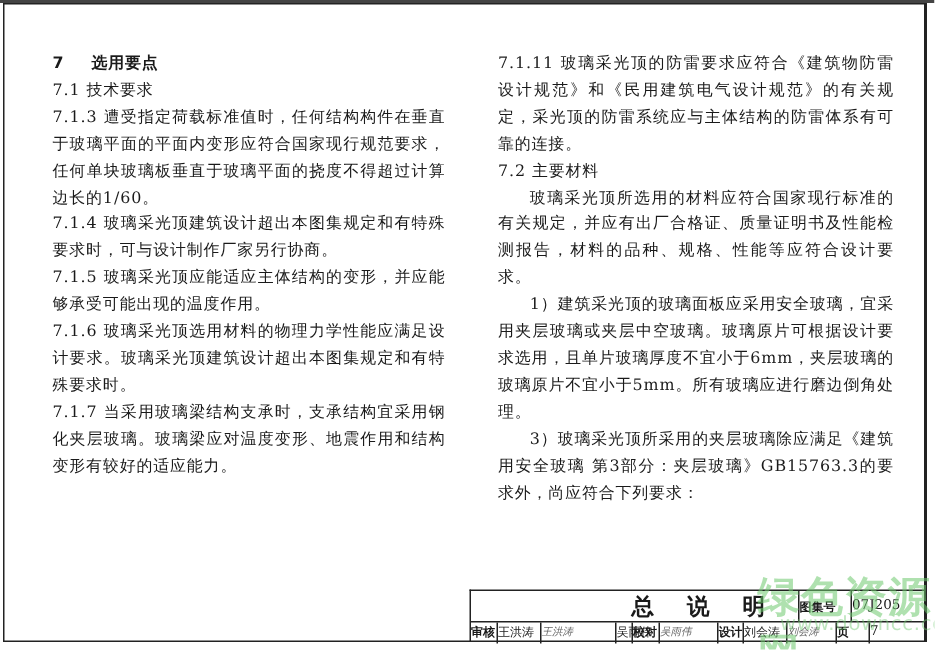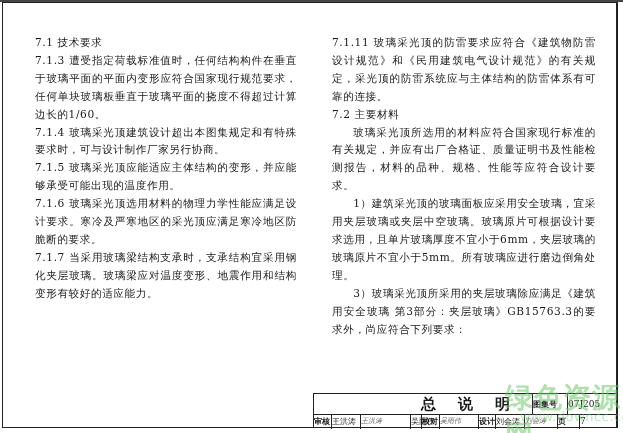--- a/index.html
+++ b/index.html
@@ -48,25 +48,26 @@
     font-size:13px; color:rgba(110,200,110,0.45); letter-spacing:0.5px;
   }
 </style>
 </head>
 <body>
 
 <div class="topline"></div>
 <div class="sheet"></div>
 
 <div class="col left" id="leftCol">
+    <p class="heading"><span class="num">7</span><span>选用要点</span></p>
     <p>7.1 技术要求</p>
     <p>7.1.3 遭受指定荷载标准值时，任何结构构件在垂直于玻璃平面的平面内变形应符合国家现行规范要求，任何单块玻璃板垂直于玻璃平面的挠度不得超过计算边长的1/60。</p>
     <p>7.1.4 玻璃采光顶建筑设计超出本图集规定和有特殊要求时，可与设计制作厂家另行协商。</p>
     <p>7.1.5 玻璃采光顶应能适应主体结构的变形，并应能够承受可能出现的温度作用。</p>
-    <p>7.1.6 玻璃采光顶选用材料的物理力学性能应满足设计要求。寒冷及严寒地区的采光顶应满足寒冷地区防脆断的要求。</p>
+    <p>7.1.6 玻璃采光顶选用材料的物理力学性能应满足设计要求。玻璃采光顶建筑设计超出本图集规定和有特殊要求时。</p>
     <p>7.1.7 当采用玻璃梁结构支承时，支承结构宜采用钢化夹层玻璃。玻璃梁应对温度变形、地震作用和结构变形有较好的适应能力。</p>
   </div>
 <div class="col right" id="rightCol">
     <p>7.1.11 玻璃采光顶的防雷要求应符合《建筑物防雷设计规范》和《民用建筑电气设计规范》的有关规定，采光顶的防雷系统应与主体结构的防雷体系有可靠的连接。</p>
     <p>7.2 主要材料</p>
     <p class="indent">玻璃采光顶所选用的材料应符合国家现行标准的有关规定，并应有出厂合格证、质量证明书及性能检测报告，材料的品种、规格、性能等应符合设计要求。</p>
     <p class="indent">1）建筑采光顶的玻璃面板应采用安全玻璃，宜采用夹层玻璃或夹层中空玻璃。玻璃原片可根据设计要求选用，且单片玻璃厚度不宜小于6mm，夹层玻璃的玻璃原片不宜小于5mm。所有玻璃应进行磨边倒角处理。</p>
     <p class="indent">3）玻璃采光顶所采用的夹层玻璃除应满足《建筑用安全玻璃 第3部分：夹层玻璃》GB15763.3的要求外，尚应符合下列要求：</p>
   </div>
 

